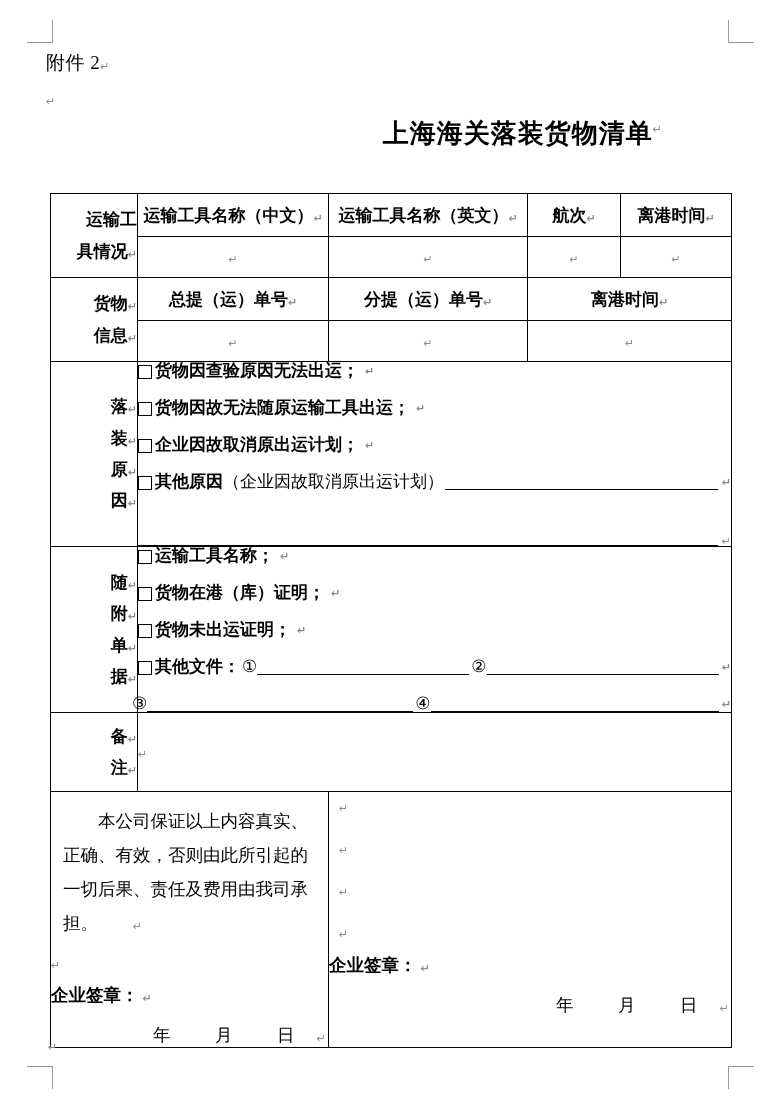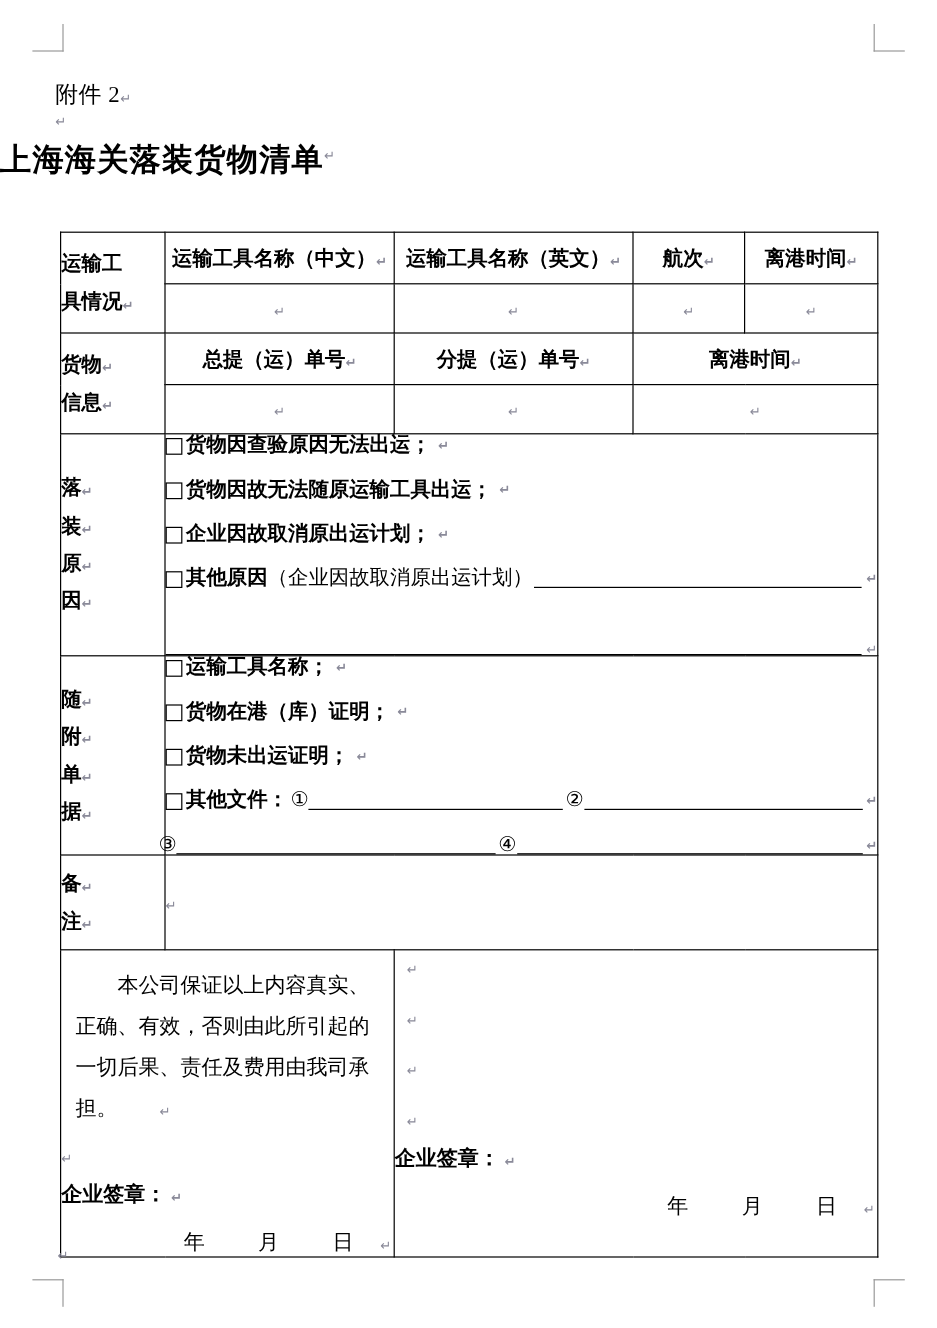--- a/index.html
+++ b/index.html
@@ -56,36 +56,35 @@
   }
 
   
   #attachment-label {
     position: absolute;
     left: 46px;
     top: 50px;
     font-size: 19px;
     letter-spacing: 0.5px;
     white-space: nowrap;
-    margin-top: 16px;
   }
   #attachment-blank-line {
     position: absolute;
     left: 46px;
     top: 92px;
     font-size: 13px;
   }
 
   
   #doc-title {
     position: absolute;
     left: 0;
     top: 116px;
     width: 663px;
-    text-align: left;
+    text-align: right;
     font-family: "DejaVu Sans", "Liberation Sans", sans-serif;
     font-size: 26px;
     font-weight: bold;
     letter-spacing: 1px;
     white-space: nowrap;
   }
   #doc-title .pmark { font-size: 11px; font-weight: normal; vertical-align: super; }
 
   
   #form-table {
@@ -97,21 +96,21 @@
     table-layout: fixed;
   }
   #form-table td {
     border: 1px solid #000000;
     padding: 0;
     vertical-align: middle;
     font-size: 17px;
   }
 
   .side-label {
-    text-align: left;
+    text-align: right;
     font-weight: bold;
     line-height: 1.85;
     font-size: 17px;
     padding: 3px 2px;
   }
   .side-label .ln { display: block; white-space: nowrap; }
 
   .col-head {
     text-align: center;
     font-weight: bold;

